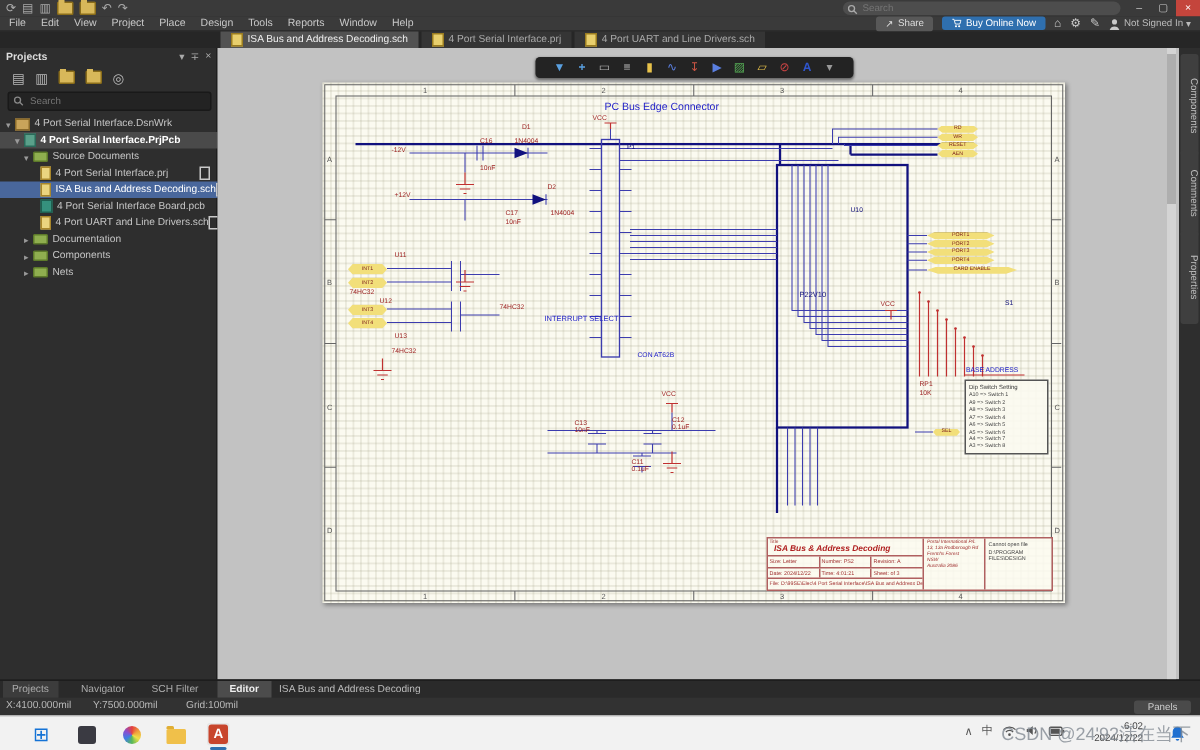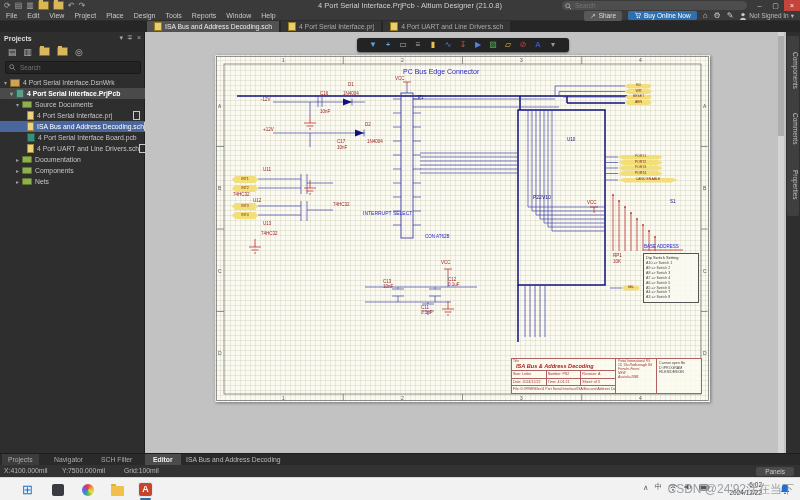--- a/index.html
+++ b/index.html
@@ -152,21 +152,20 @@
   <div class="abs titlebar">
     <div class="abs tb-icons">
       <span class="g">⟳</span>
       <span class="g">▤</span>
       <span class="g">▥</span>
       <span class="chip-folder"></span>
       <span class="chip-folder"></span>
       <span class="g">↶</span>
       <span class="g">↷</span>
     </div>
-    <div class="abs win-title">4 Port Serial Interface.PrjPcb - Altium Designer (21.0.8)</div>
     <div class="abs search-box">
       <svg width="7" height="7" viewBox="0 0 7 7">
         <circle cx="2.7" cy="2.7" r="2" fill="none" stroke="#aaa" stroke-width="0.9"></circle>
         <line x1="4.2" y1="4.2" x2="6.2" y2="6.2" stroke="#aaa" stroke-width="0.9"></line>
       </svg>
       <input placeholder="Search" style="">
     </div>
     <div class="abs winctl" style="left:752px;">–</div>
     <div class="abs winctl" style="left:768px;">▢</div>
     <div class="abs winctl ctl-close" style="left:784px;width:16px;">×</div>

